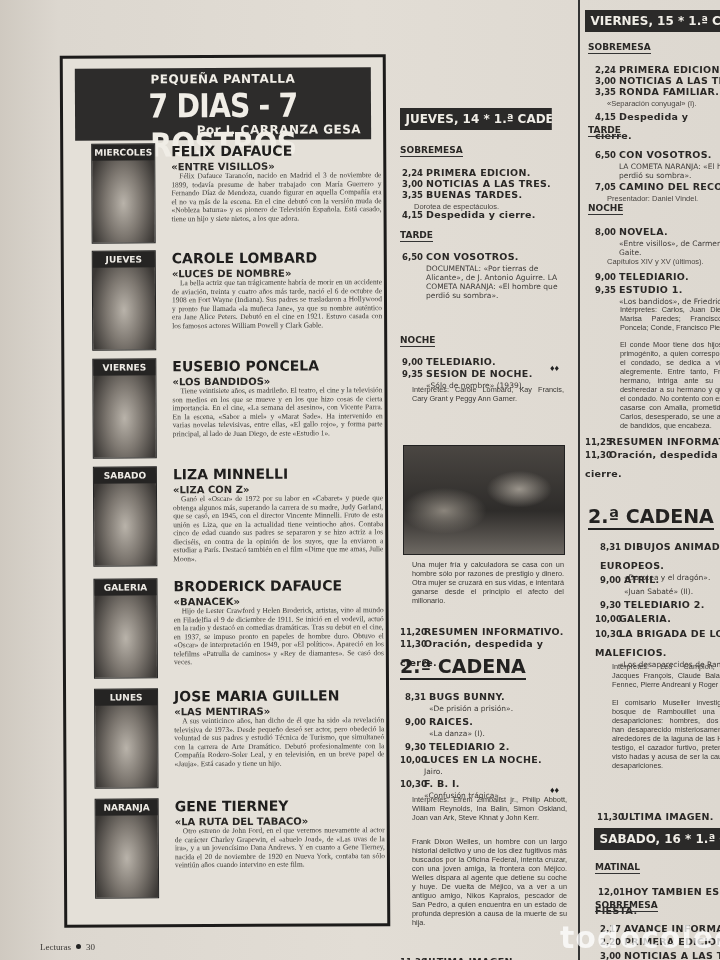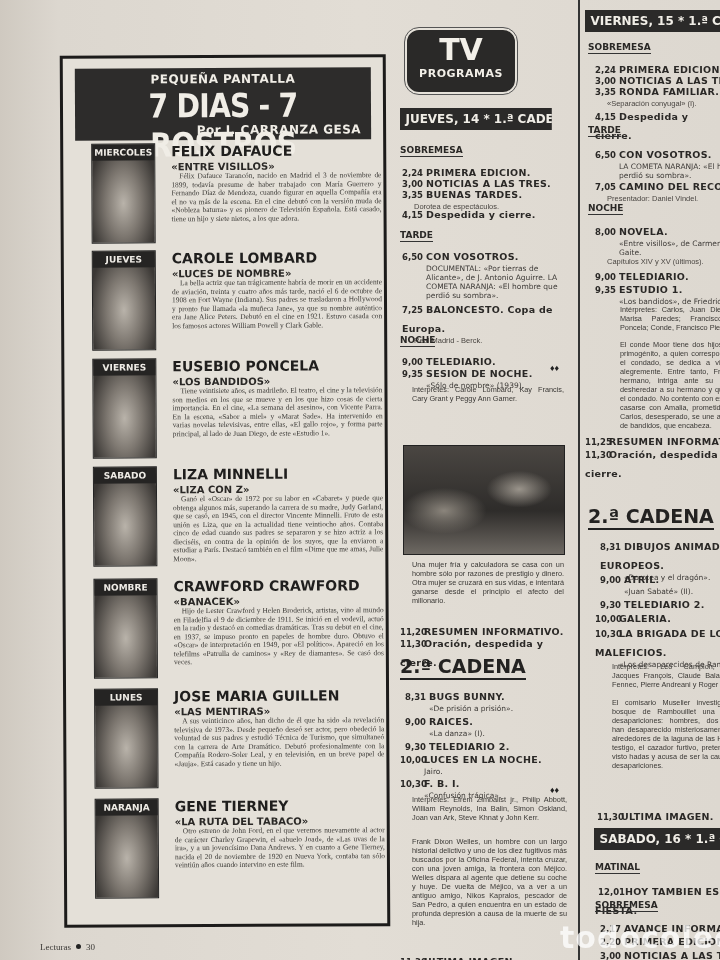--- a/index.html
+++ b/index.html
@@ -152,23 +152,23 @@
       <div class="photo">
           <div class="day-label">SABADO</div>
         </div>
       <div class="name">LIZA MINNELLI</div>
       <div class="role">«LIZA CON Z»</div>
       <div class="bio">Ganó el «Oscar» de 1972 por su labor en «Cabaret» y puede que obtenga algunos más, superando la carrera de su madre, Judy Garland, que se casó, en 1945, con el director Vincente Minnelli. Fruto de esta unión es Liza, que en la actualidad tiene veintiocho años. Contaba cinco de edad cuando sus padres se separaron y se hizo actriz a los dieciséis, en contra de la opinión de los suyos, que la enviaron a estudiar a París. Destacó también en el film «Dime que me amas, Julie Moon».</div>
     </div>
 
     <div class="profile" style="top:520px;">
       <div class="photo">
-          <div class="day-label">NOMBRE</div>
-        </div>
-      <div class="name">CRAWFORD CRAWFORD</div>
+          <div class="day-label">GALERIA</div>
+        </div>
+      <div class="name">BRODERICK DAFAUCE</div>
       <div class="role">«BANACEK»</div>
       <div class="bio">Hijo de Lester Crawford y Helen Broderick, artistas, vino al mundo en Filadelfia el 9 de diciembre de 1911. Se inició en el vodevil, actuó en la radio y destacó en comedias dramáticas. Tras su debut en el cine, en 1937, se impuso pronto en papeles de hombre duro. Obtuvo el «Oscar» de interpretación en 1949, por «El político». Apareció en los telefilms «Patrulla de caminos» y «Rey de diamantes». Se casó dos veces.</div>
     </div>
 
     <div class="profile" style="top:630px;">
       <div class="photo">
           <div class="day-label">LUNES</div>
         </div>
       <div class="name">JOSE MARIA GUILLEN</div>
       <div class="role">«LAS MENTIRAS»</div>
@@ -179,36 +179,31 @@
       <div class="photo">
           <div class="day-label">NARANJA</div>
         </div>
       <div class="name">GENE TIERNEY</div>
       <div class="role">«LA RUTA DEL TABACO»</div>
       <div class="bio">Otro estreno de John Ford, en el que veremos nuevamente al actor de carácter Charley Grapewin, el «abuelo Joad», de «Las uvas de la ira», y a un jovencísimo Dana Andrews. Y en cuanto a Gene Tierney, nacida el 20 de noviembre de 1920 en Nueva York, contaba tan sólo veintiún años cuando intervino en este film.</div>
     </div>
   </div>
 
   <div class="mid">
-    <div class="tv-logo">
-      <div class="tv">TV</div>
-      <div class="prog">PROGRAMAS</div>
-    </div>
 
     <div class="day-bar" style="left:0; top:88px; width:165px;">JUEVES, 14 * 1.ª CADENA</div>
 
     <div class="section-head" style="left:0; top:125px;">SOBREMESA</div>
     <div class="prog-item" style="left:2px; top:141px;"><span class="t">2,24</span><span class="title">PRIMERA EDICION.</span></div>
     <div class="prog-item" style="left:2px; top:152px;"><span class="t">3,00</span><span class="title">NOTICIAS A LAS TRES.</span></div>
     <div class="prog-item" style="left:2px; top:163px;"><span class="t">3,35</span><span class="title">BUENAS TARDES.</span><span class="note">Dorotea de espectáculos.</span></div>
     <div class="prog-item" style="left:2px; top:183px;"><span class="t">4,15</span><span class="title">Despedida y cierre.</span></div>
 
     <div class="section-head" style="left:0; top:210px;">TARDE</div>
     <div class="prog-item" style="left:2px; top:225px; width:165px;"><span class="t">6,50</span><span class="title">CON VOSOTROS.</span><span class="sub">DOCUMENTAL: «Por tierras de Alicante», de J. Antonio Aguirre. LA COMETA NARANJA: «El hombre que perdió su sombra».</span></div>
-    <div class="prog-item" style="left:2px; top:278px; width:165px;"><span class="t">7,25</span><span class="title">BALONCESTO. Copa de Europa.</span><span class="note">Real Madrid - Berck.</span></div>
 
     <div class="section-head" style="left:0; top:315px;">NOCHE</div>
     <div class="prog-item" style="left:2px; top:330px;"><span class="t">9,00</span><span class="title">TELEDIARIO.</span></div>
     <div class="prog-item" style="left:2px; top:342px; width:165px;"><span class="t">9,35</span><span class="title">SESION DE NOCHE.</span><span class="sub">«Sólo de nombre» (1939).</span></div>
     <div class="diamonds" style="left:150px; top:343px;">♦♦</div>
     <div class="small-text" style="left:12px; top:365px; width:152px;">Intérpretes: Carole Lombard, Kay Francis, Cary Grant y Peggy Ann Garner.</div>
 
     <div class="still"></div>
     <div class="small-text" style="left:12px; top:540px; width:152px;">Una mujer fría y calculadora se casa con un hombre sólo por razones de prestigio y dinero. Otra mujer se cruzará en sus vidas, e intentará ganarse desde el principio el afecto del millonario.</div>
 

